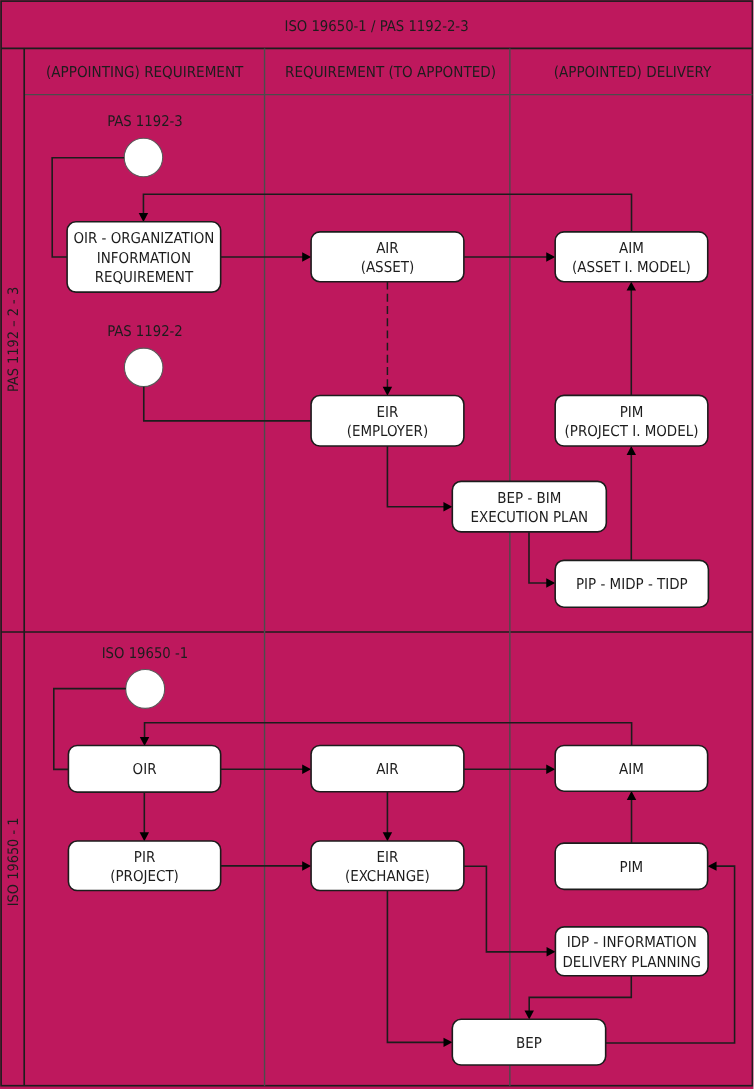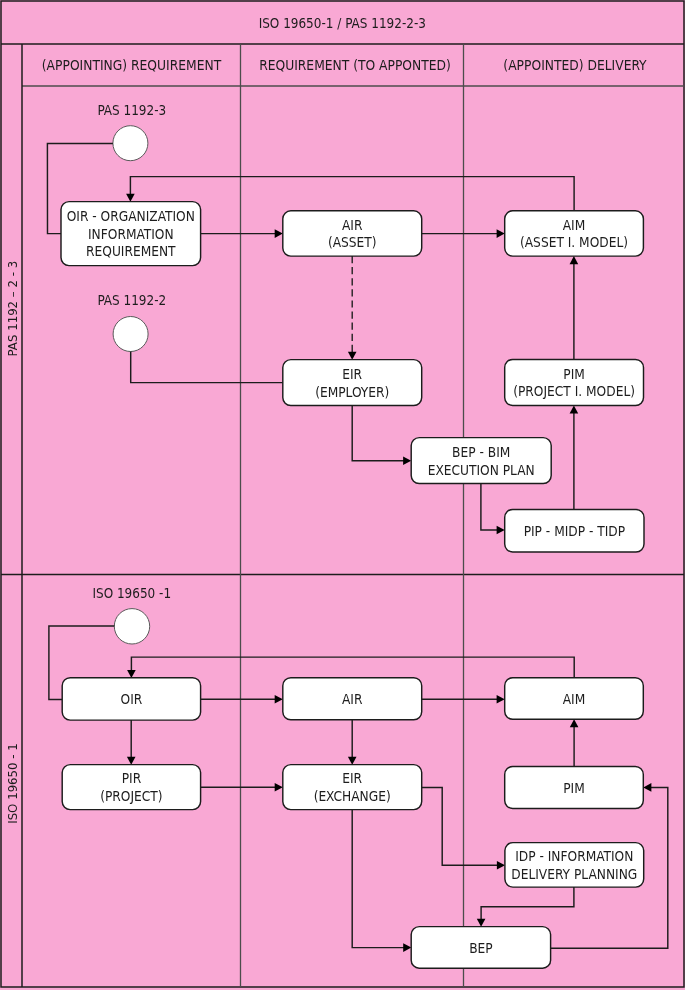--- a/index.html
+++ b/index.html
@@ -1,18 +1,18 @@
 <!DOCTYPE html>
 <html><head>
 <meta charset="utf-8">
 <title>ISO 19650-1 / PAS 1192-2-3</title>
 <style>
   html,body{margin:0;padding:0;background:#ffffff;}
   body{width:685px;height:990px;overflow:hidden;font-family:"Liberation Sans",sans-serif;}
-  #stage{position:relative;width:685px;height:990px;background:#f9a8d4;}
+  #stage{position:relative;width:685px;height:990px;background:#be185d;}
   #dg{position:absolute;left:0;top:0;}
   .grid{stroke:#1d1d1d;stroke-width:1.5;fill:none;}
   .gridv{stroke:#4c4c4c;stroke-width:1.3;fill:none;}
   .bx{stroke:#1c1c1c;stroke-width:1.45;fill:#ffffff;}
   .ln{stroke:#1c1c1c;stroke-width:1.45;fill:none;}
   .dash{stroke:#1c1c1c;stroke-width:1.35;fill:none;stroke-dasharray:7.2 3.9;}
   .ah{fill:#000;stroke:none;}
   .cir{stroke:#5a5a5a;stroke-width:1.0;fill:#fff;}
   text{fill:#1d1d1d;font-family:"DejaVu Sans",sans-serif;font-stretch:condensed;}
   .t-title{font-size:13.4px;text-anchor:middle;}

